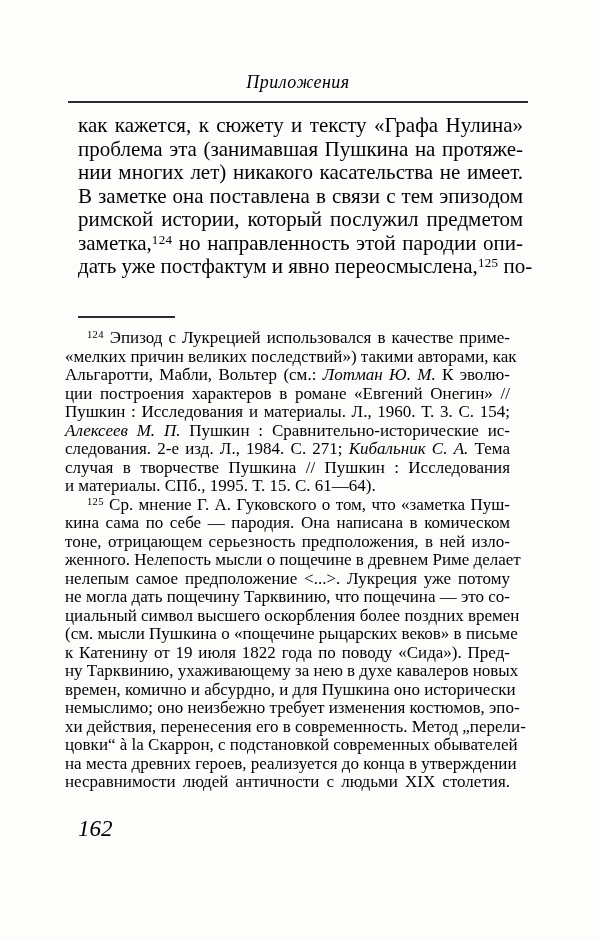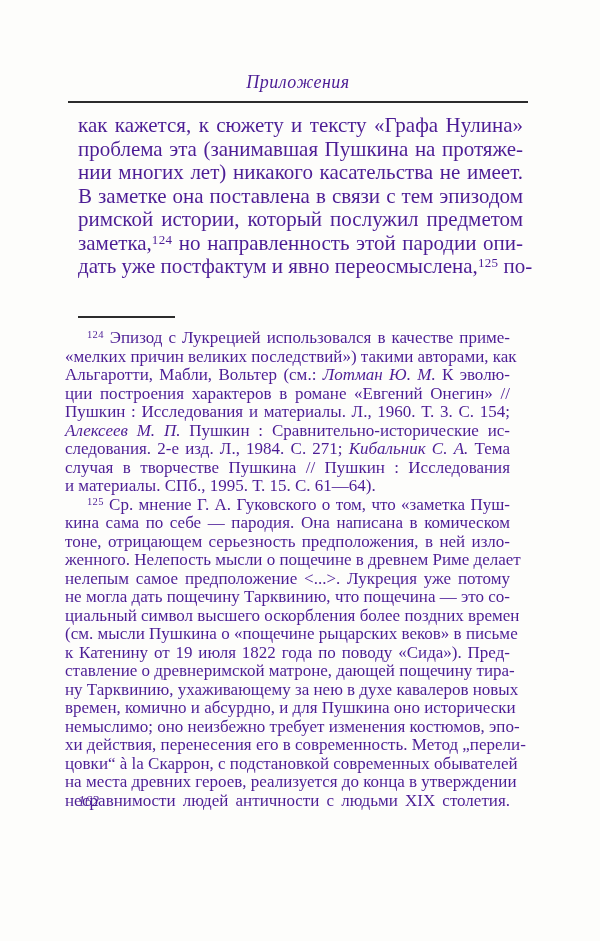--- a/index.html
+++ b/index.html
@@ -6,21 +6,21 @@
     margin: 0;
     padding: 0;
     background: #ffffff;
   }
   .page {
     position: relative;
     width: 600px;
     height: 941px;
     background: #fdfdfb;
     font-family: "Liberation Serif", "DejaVu Serif", serif;
-    color: #4c1d95;
+    color: #000000;
     overflow: hidden;
   }
   .running-header {
     position: absolute;
     top: 72px;
     left: 68px;
     width: 460px;
     text-align: center;
     font-style: italic;
     font-size: 18px;
@@ -81,24 +81,24 @@
     font-style: italic;
   }
   .seg-sup {
     font-size: 62%;
     position: relative;
     top: -0.45em;
     letter-spacing: 0.3px;
   }
   .page-number {
     position: absolute;
-    top: 794px;
+    top: 816px;
     left: 78px;
     font-style: italic;
-    font-size: 14px;
+    font-size: 23px;
   }
 </style>
 </head>
 <body>
 
 <div class="page">
 
   <div class="running-header">Приложения</div>
 
   <div class="header-rule"></div>
@@ -130,21 +130,20 @@
     <div>
         <div class="tline tline-indent"><span class="seg-sup">125</span><span> Ср. мнение Г. А. Гуковского о том, что «заметка Пуш-</span></div>
         <div class="tline"><span>кина сама по себе — пародия. Она написана в комическом</span></div>
         <div class="tline"><span>тоне, отрицающем серьезность предположения, в ней изло-</span></div>
         <div class="tline"><span>женного. Нелепость мысли о пощечине в древнем Риме делает</span></div>
         <div class="tline"><span>нелепым самое предположение &lt;...&gt;. Лукреция уже потому</span></div>
         <div class="tline"><span>не могла дать пощечину Тарквинию, что пощечина — это со-</span></div>
         <div class="tline"><span>циальный символ высшего оскорбления более поздних времен</span></div>
         <div class="tline"><span>(см. мысли Пушкина о «пощечине рыцарских веков» в письме</span></div>
         <div class="tline"><span>к Катенину от 19 июля 1822 года по поводу «Сида»). Пред-</span></div>
-        <div class="tline"><span>ставление о древнеримской матроне, дающей пощечину тира-</span></div>
         <div class="tline"><span>ну Тарквинию, ухаживающему за нею в духе кавалеров новых</span></div>
         <div class="tline"><span>времен, комично и абсурдно, и для Пушкина оно исторически</span></div>
         <div class="tline"><span>немыслимо; оно неизбежно требует изменения костюмов, эпо-</span></div>
         <div class="tline"><span>хи действия, перенесения его в современность. Метод „перели-</span></div>
         <div class="tline"><span>цовки“ à la Скаррон, с подстановкой современных обывателей</span></div>
         <div class="tline"><span>на места древних героев, реализуется до конца в утверждении</span></div>
         <div class="tline"><span>несравнимости людей античности с людьми XIX столетия.</span></div>
       </div>
   </div>
 

